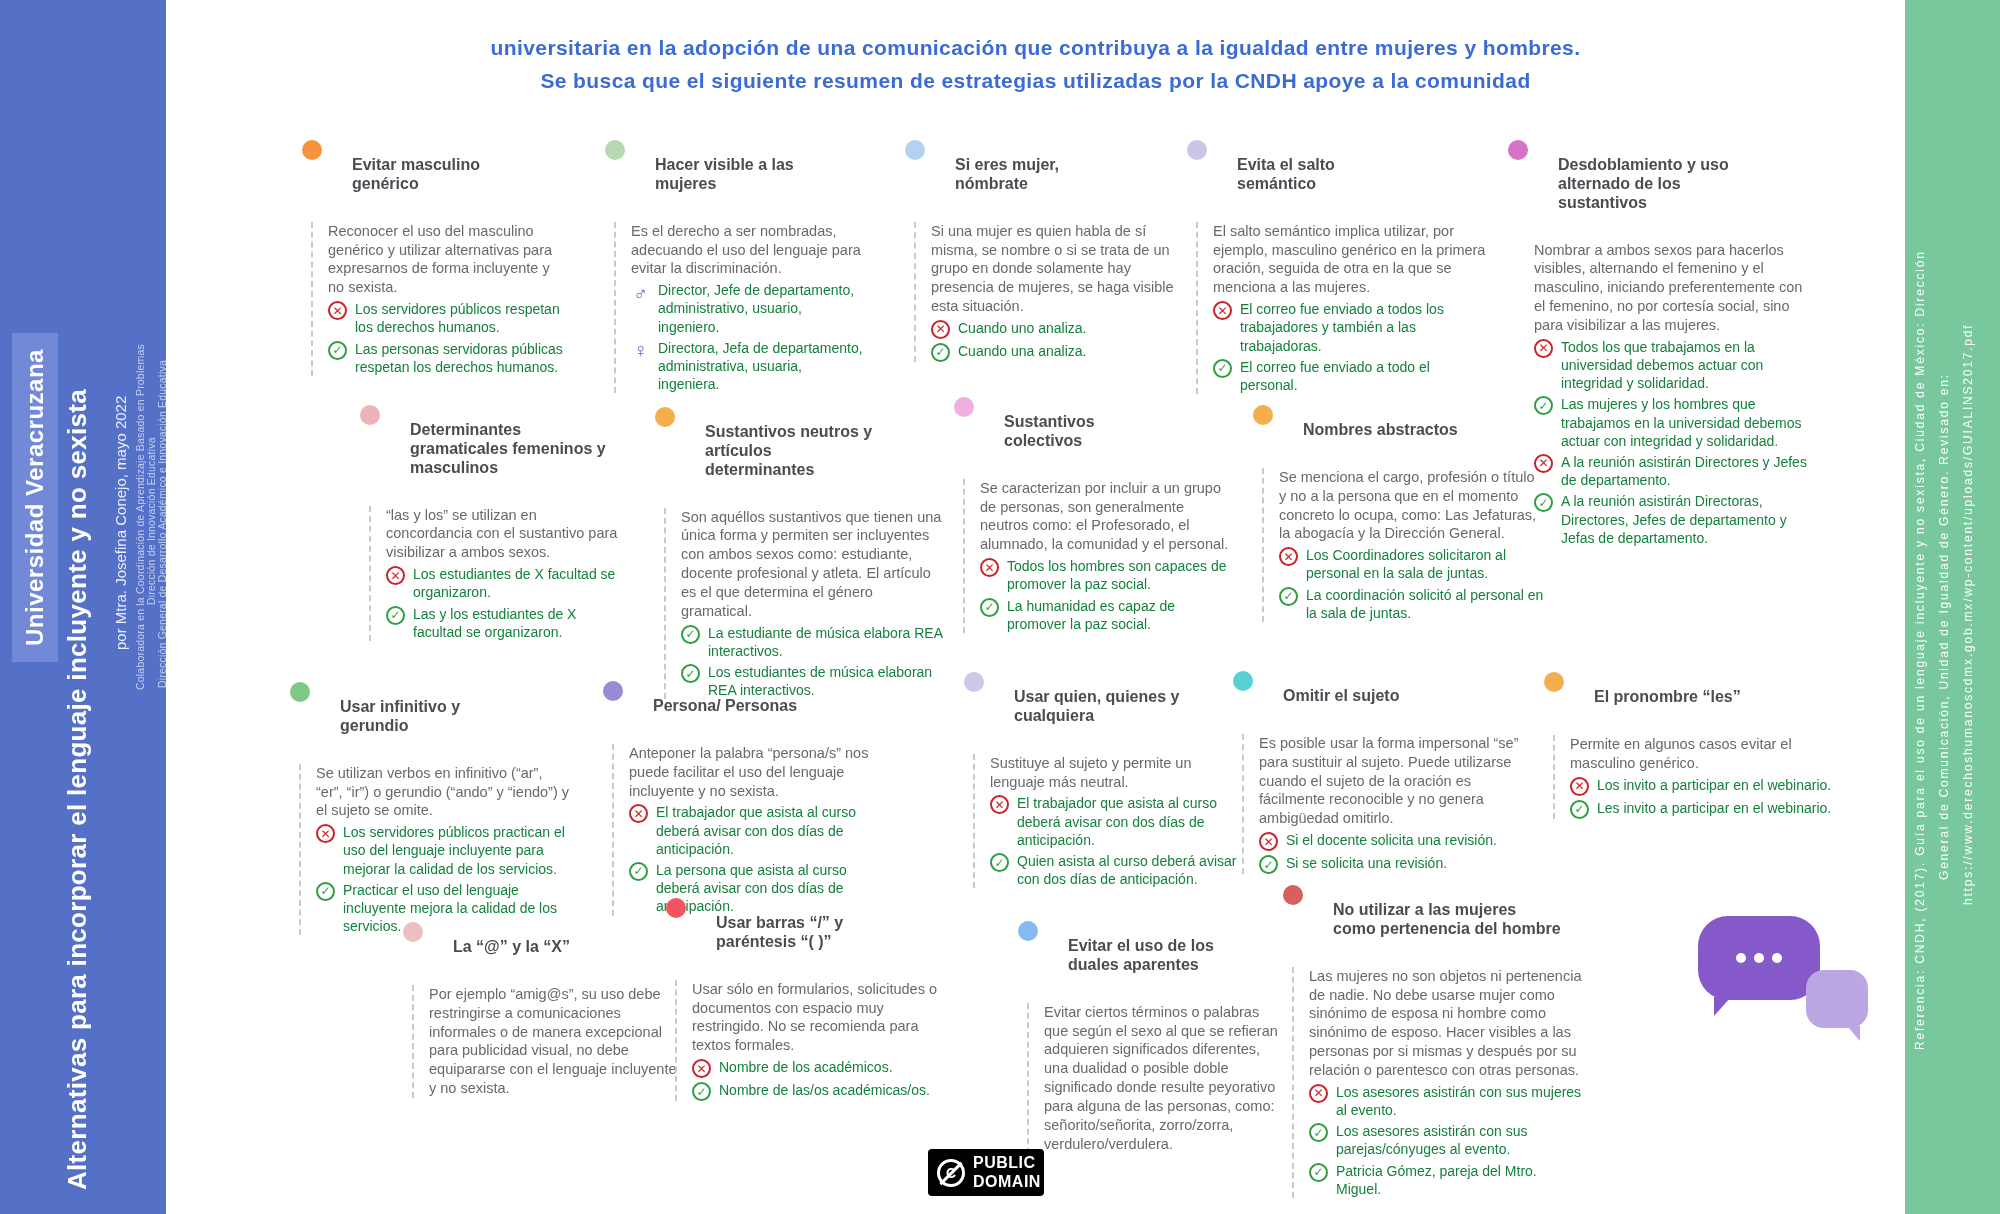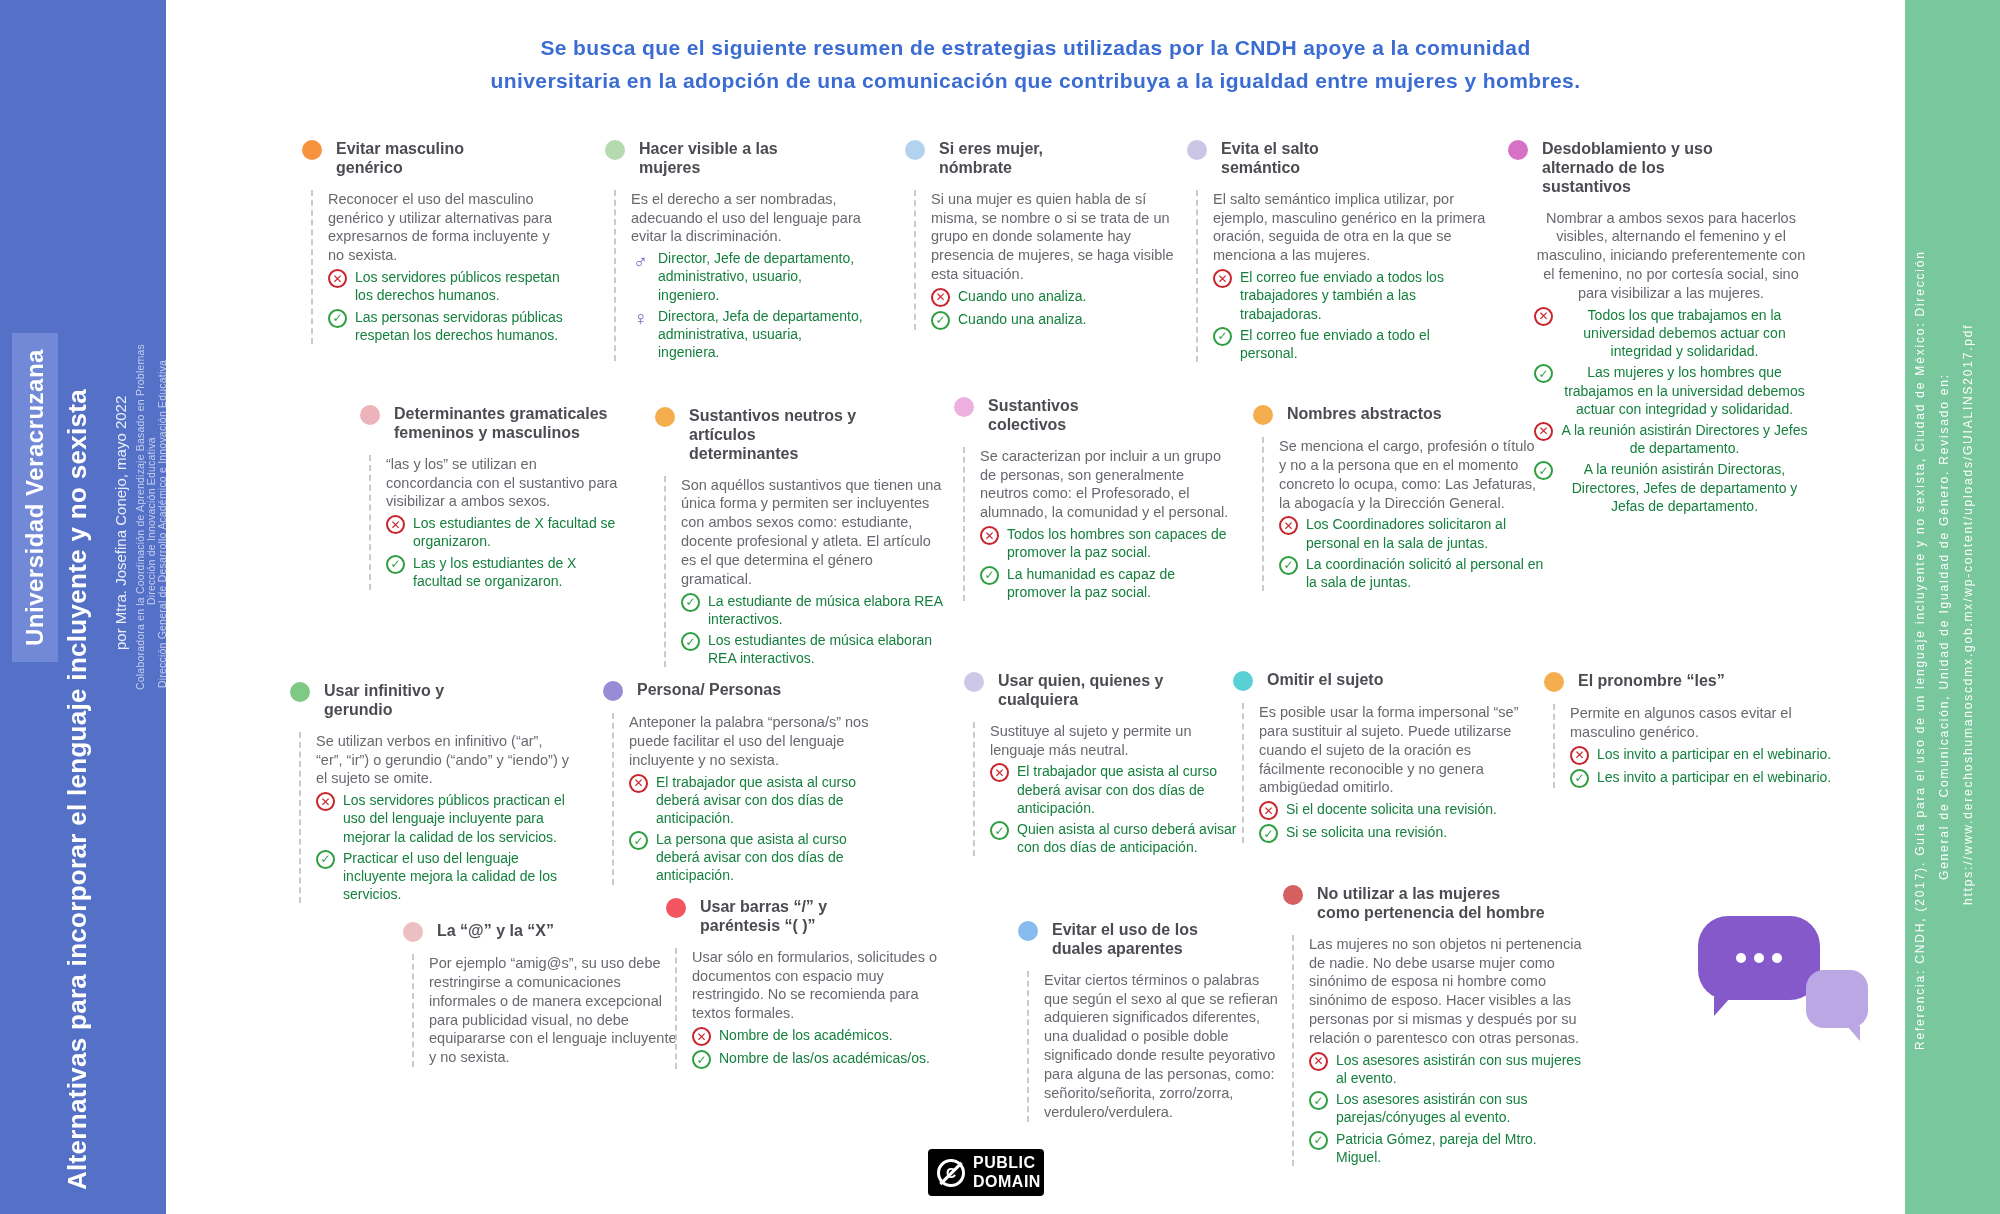--- a/index.html
+++ b/index.html
@@ -19,24 +19,24 @@
   .ref-line{color:#ffffff;font-size:12px;letter-spacing:1.8px;}
 
   
   .header{position:absolute;left:166px;top:32px;width:1739px;text-align:center;
           color:#3a6cd3;font-size:21px;font-weight:bold;letter-spacing:.4px;line-height:1.55;}
 
   
   .section{position:absolute;}
   .sec-head{display:flex;gap:14px;align-items:flex-start;}
   .dot{width:20px;height:20px;border-radius:50%;flex:none;}
-  .section h3{margin:0;font-size:16px;line-height:1.18;color:#4b4b52;font-weight:bold;
+  .section h3{margin:16px;font-size:16px;line-height:1.18;color:#4b4b52;font-weight:bold;
               max-width:var(--tw,240px);}
   .sec-body{margin:9px 0 0 9px;border-left:2px dashed #c9c9cf;padding-left:15px;}
-  .section.nodash .sec-body{border-left-color:transparent;text-align:center;}
+  .section.nodash .sec-body{border-left-color:transparent;}
   .intro{margin:12px 0 3px;font-size:14.5px;color:#68686f;line-height:1.3;}
   .examples{list-style:none;margin:2px 0 0;padding:0;}
   .examples li{display:flex;gap:8px;margin:3px 0;}
   .ex-icon{flex:none;width:19px;height:19px;border-radius:50%;display:flex;align-items:center;
            justify-content:center;font-size:12px;font-weight:bold;margin-top:1px;box-sizing:border-box;}
   .ex-icon.bad{border:2px solid #c9242c;color:#c9242c;}
   .ex-icon.good{border:2px solid #2e9e41;color:#2e9e41;}
   .ex-icon.male,.ex-icon.female{border:none;color:#7466c9;font-size:20px;height:22px;}
   .ex-text{font-size:14px;color:#15803d;line-height:1.3;}
 
@@ -75,22 +75,22 @@
     <div class="vtext credit" style="left:156px;top:688px;">Dirección General de Desarrollo Académico e Innovación Educativa</div>
   </div>
 
   <div class="band-right">
     <div class="vtext ref-line" style="left:8px;top:1050px;">Referencia: CNDH, (2017). Guía para el uso de un lenguaje incluyente y no sexista, Ciudad de México: Dirección</div>
     <div class="vtext ref-line" style="left:32px;top:880px;">General de Comunicación, Unidad de Igualdad de Género. Revisado en:</div>
     <div class="vtext ref-line" style="left:56px;top:905px;">https://www.derechoshumanoscdmx.gob.mx/wp-content/uploads/GUIALINS2017.pdf</div>
   </div>
 
   <div class="header">
+    <div>universitaria en la adopción de una comunicación que contribuya a la igualdad entre mujeres y hombres.</div>
     <div>Se busca que el siguiente resumen de estrategias utilizadas por la CNDH apoye a la comunidad</div>
-    <div>universitaria en la adopción de una comunicación que contribuya a la igualdad entre mujeres y hombres.</div>
   </div>
 
   <div class="section" style="left:302px;top:140px;width:262px;--tw:165px">
       <div class="sec-head">
         <span class="dot" style="background: rgb(246, 147, 60);"></span>
         <h3>Evitar masculino genérico</h3>
       </div>
       <div class="sec-body">
         <p class="intro">Reconocer el uso del masculino genérico y utilizar alternativas para expresarnos de forma incluyente y no sexista.</p>
         <ul class="examples">

